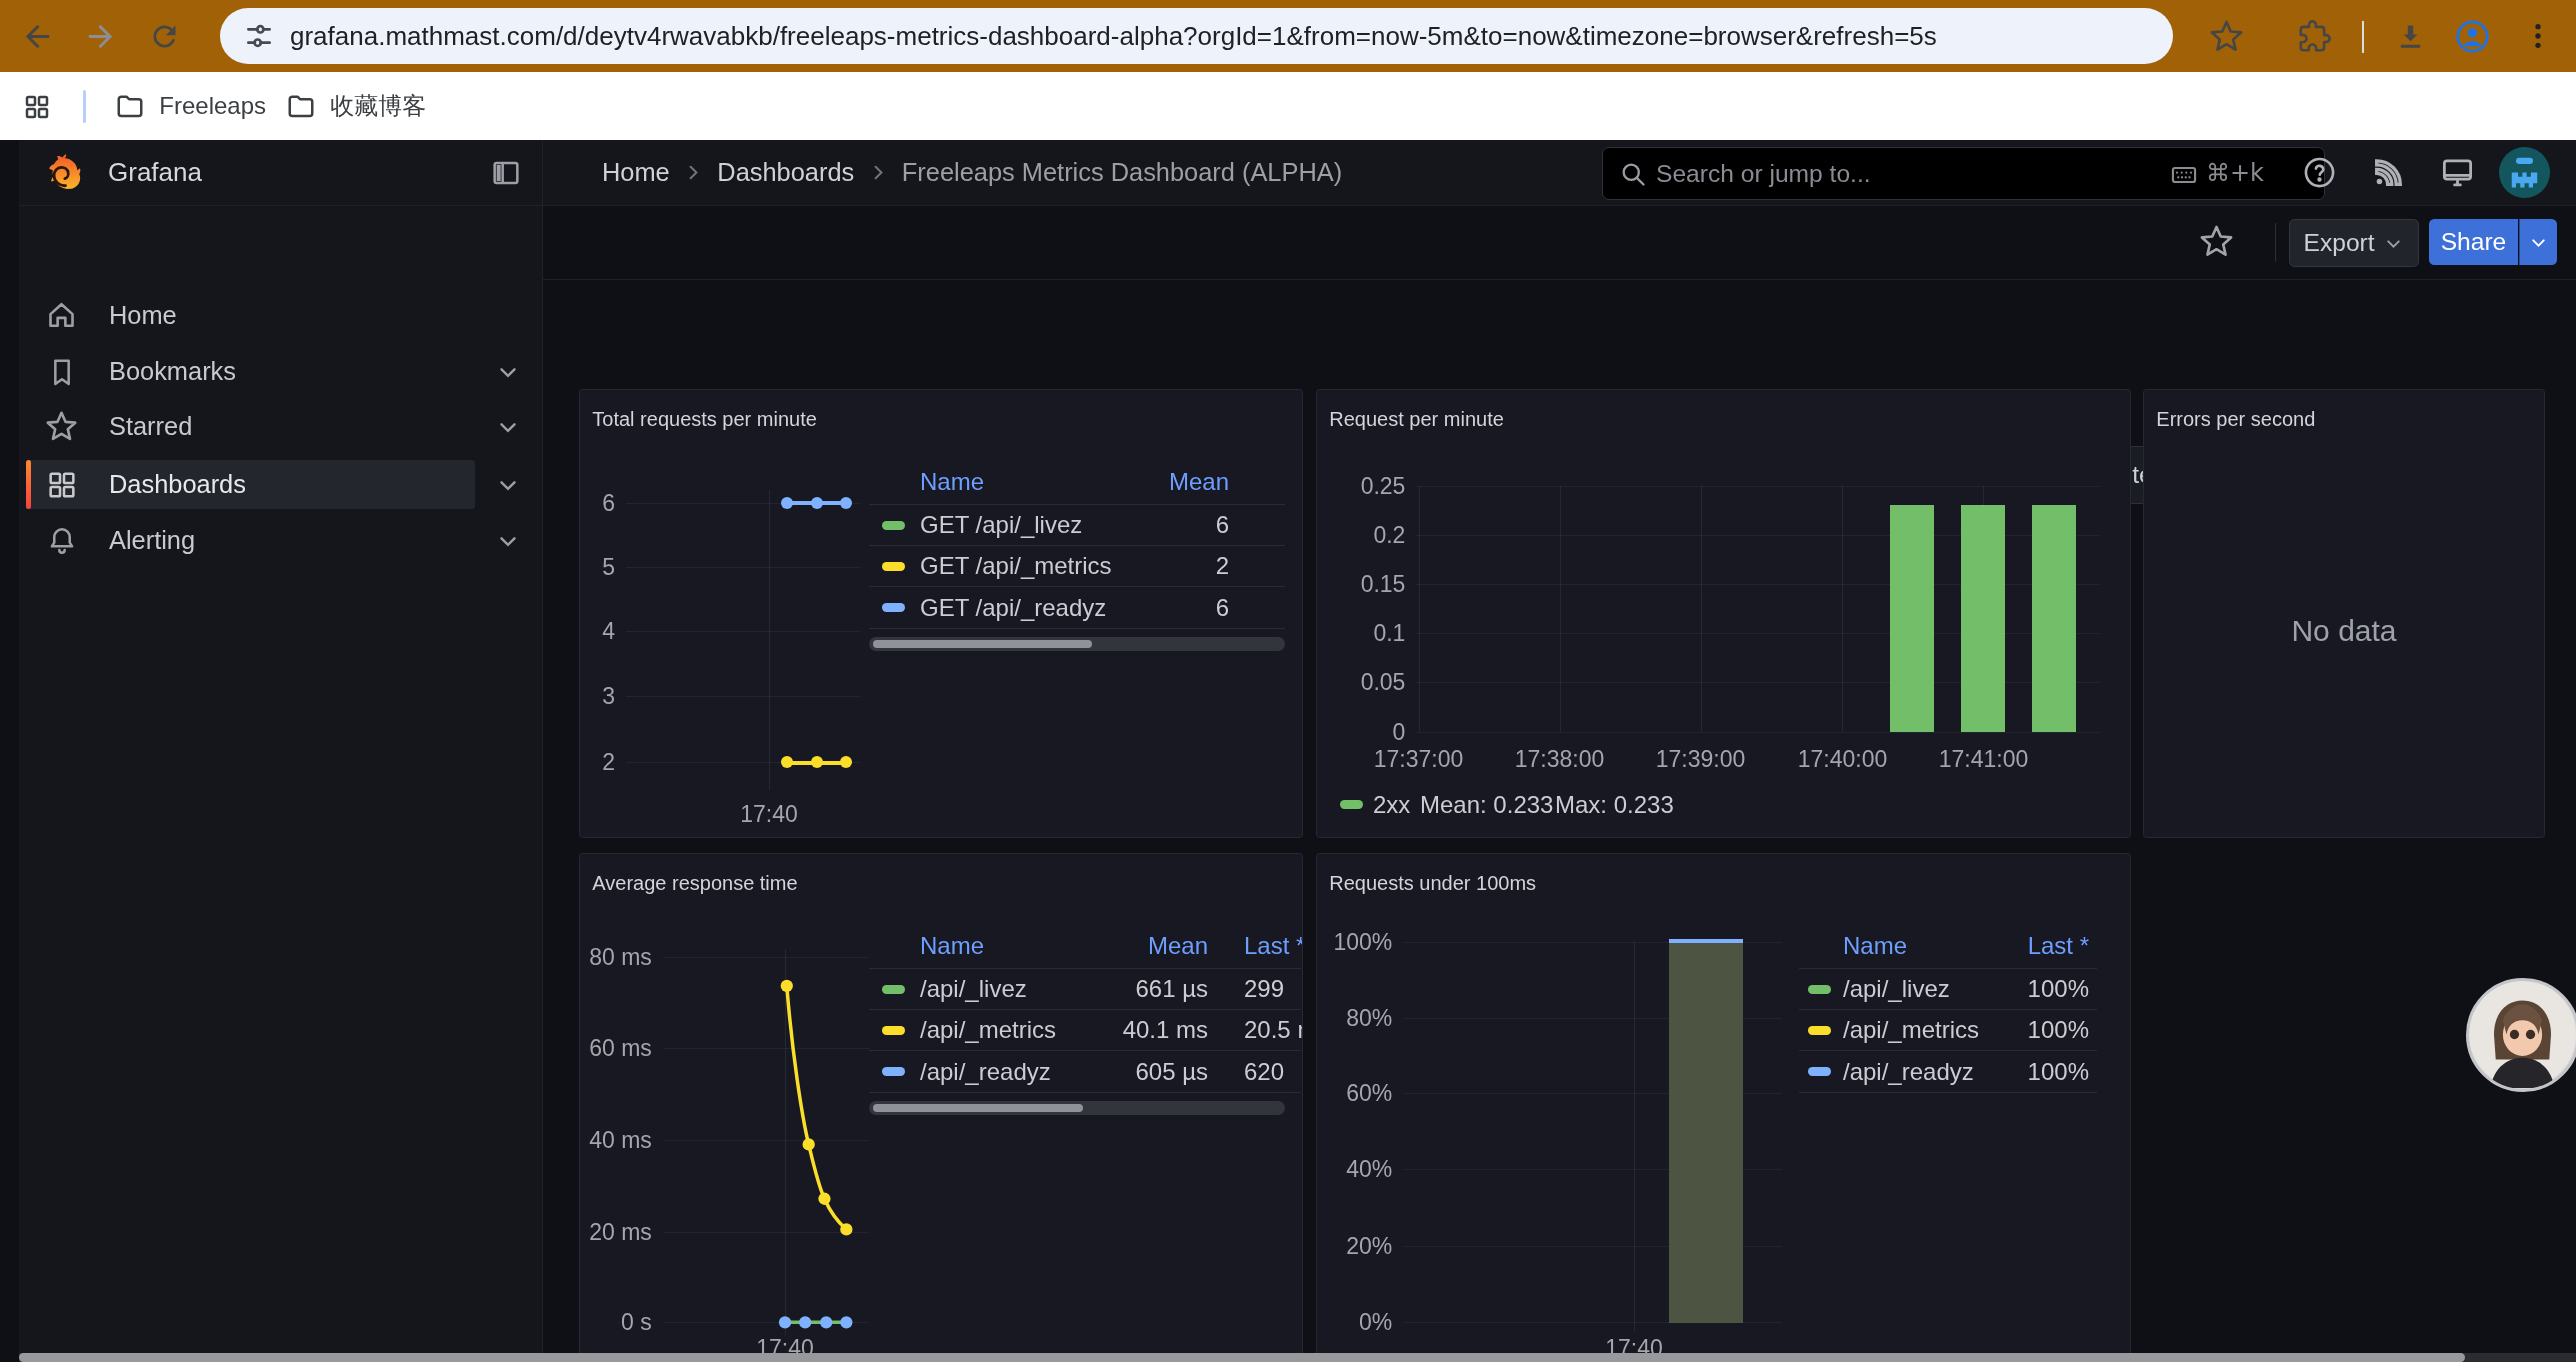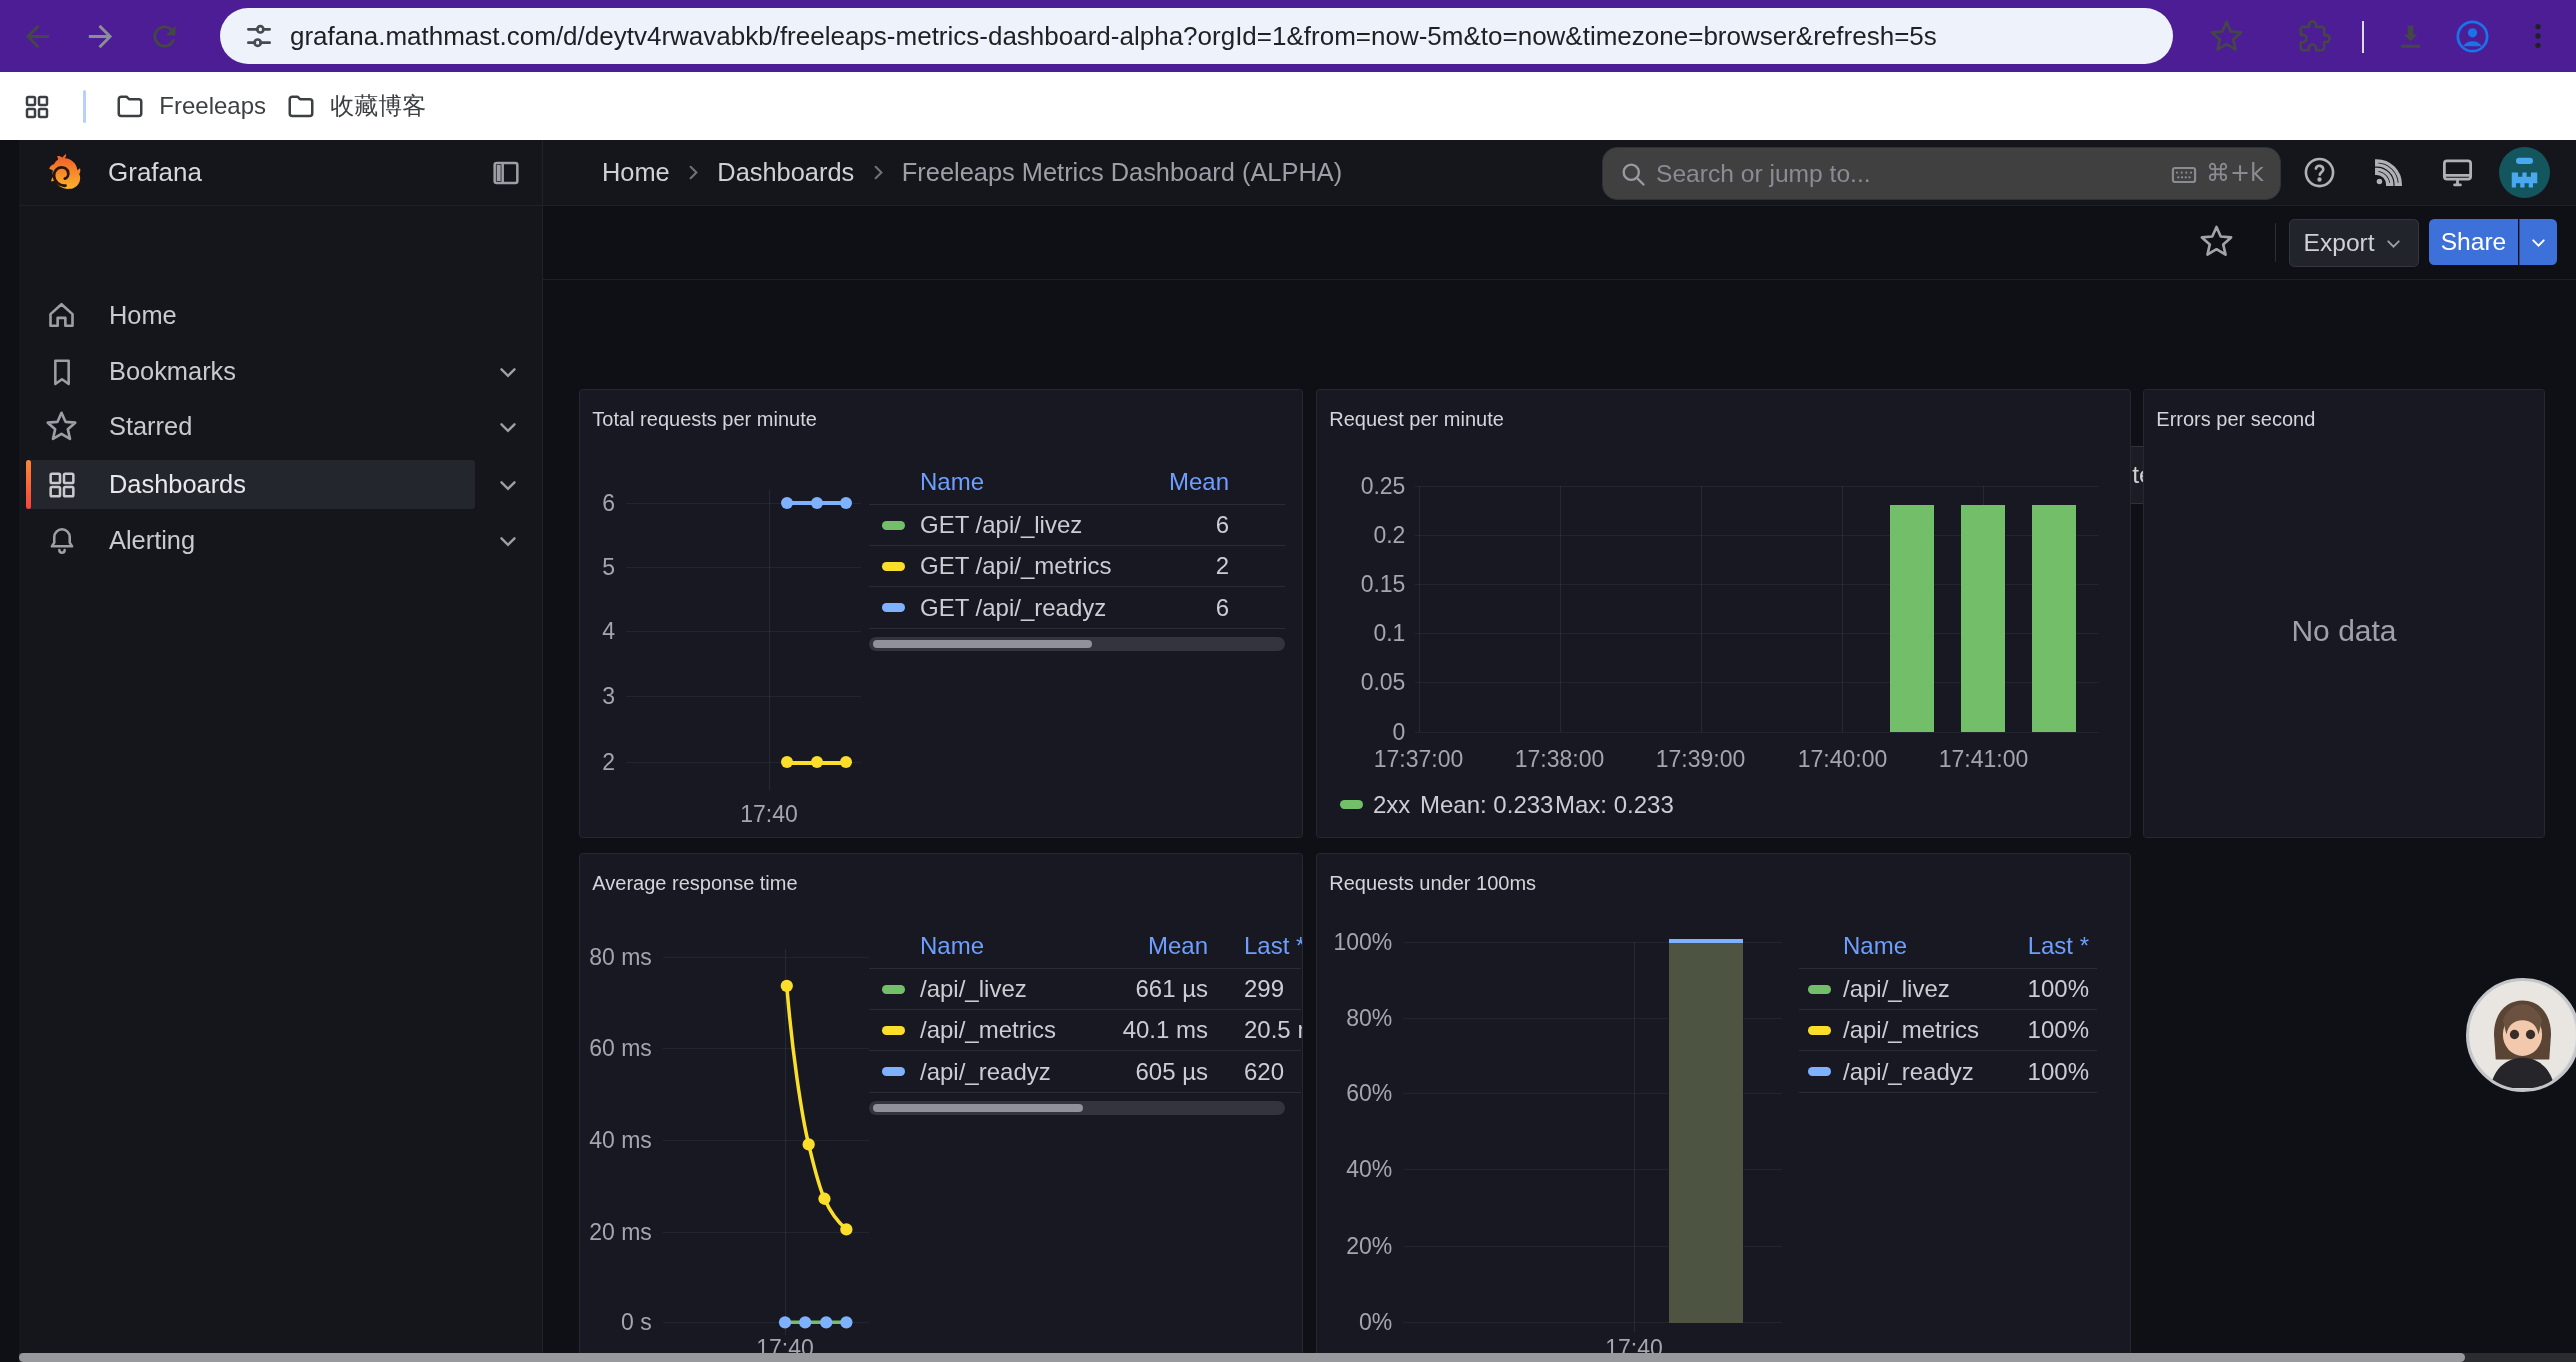--- a/index.html
+++ b/index.html
@@ -3,33 +3,33 @@
 <meta charset="utf-8">
 <style>
   html,body{margin:0;padding:0;background:#000;}
   #screen{position:relative;width:2576px;height:1363px;overflow:hidden;
     font-family:"Liberation Sans","DejaVu Sans",sans-serif;
     -webkit-font-smoothing:antialiased;background:#0f1015;}
   .abs{position:absolute;}
   .ic{position:absolute;display:flex;align-items:center;justify-content:center;}
   svg{display:block;}
   
-  #btoolbar{position:absolute;left:0;top:0;width:2576px;height:72px;background:#4c1d95;}
+  #btoolbar{position:absolute;left:0;top:0;width:2576px;height:72px;background:#a16207;}
   #bbar{position:absolute;left:0;top:72px;width:2576px;height:68px;background:#ffffff;}
   #urlpill{position:absolute;left:220px;top:8px;width:1953px;height:56px;border-radius:28px;background:#eef3fb;}
   .urltext{position:absolute;left:70px;top:0;height:56px;line-height:56px;font-size:26px;color:#202124;white-space:nowrap;}
   .bktext{font-size:24px;color:#3c4043;}
   
   #app{position:absolute;left:0;top:140px;width:2576px;height:1328px;background:#0f1015;overflow:hidden;color:#d0d1d7;margin-left:19px;}
   #gheader{position:absolute;left:0;top:0;width:2576px;height:65px;background:#15161c;border-bottom:0.9px solid #1f2127;}
   #sidebar{position:absolute;left:0;top:66px;width:523px;height:1156px;background:#15161c;}
   .vline{position:absolute;background:#212229;width:0.9px;}
   .crumb{font-size:25.4px;color:#d0d1d7;}
   .crumb.dim{color:#9d9ea6;}
-  #searchbox{position:absolute;left:1583px;top:7px;width:677px;height:51px;border:0.9px solid #2f323a;border-radius:15px;background:#404040;}
+  #searchbox{position:absolute;left:1583px;top:7px;width:677px;height:51px;border:0.9px solid #2f323a;border-radius:7px;background:#000000;padding-left:44px;}
   .navitem{position:absolute;left:0;width:523px;height:49px;cursor:pointer;}
   .navlabel{position:absolute;left:90px;top:0;height:49px;line-height:49px;font-size:25.4px;color:#c9cace;}
   .btn{position:absolute;display:flex;align-items:center;justify-content:center;border-radius:5.3px;font-size:24.6px;color:#d0d1d7;}
   .btn.dark{background:#22242c;border:0.9px solid #33363f;}
   
   .pnl{position:absolute;background:#171821;border:0.9px solid #262832;border-radius:3.5px;overflow:hidden;}
   .ptitle{position:absolute;left:12.3px;top:17.5px;font-size:20px;font-weight:500;color:#d4d5da;white-space:nowrap;cursor:pointer;}
   .ytick{position:absolute;font-size:23px;color:#a4a6ad;text-align:right;line-height:28px;}
   .xtick{position:absolute;font-size:23px;color:#a4a6ad;text-align:center;line-height:28px;}
   .gridh{position:absolute;height:0.9px;background:rgba(204,208,220,0.07);}

